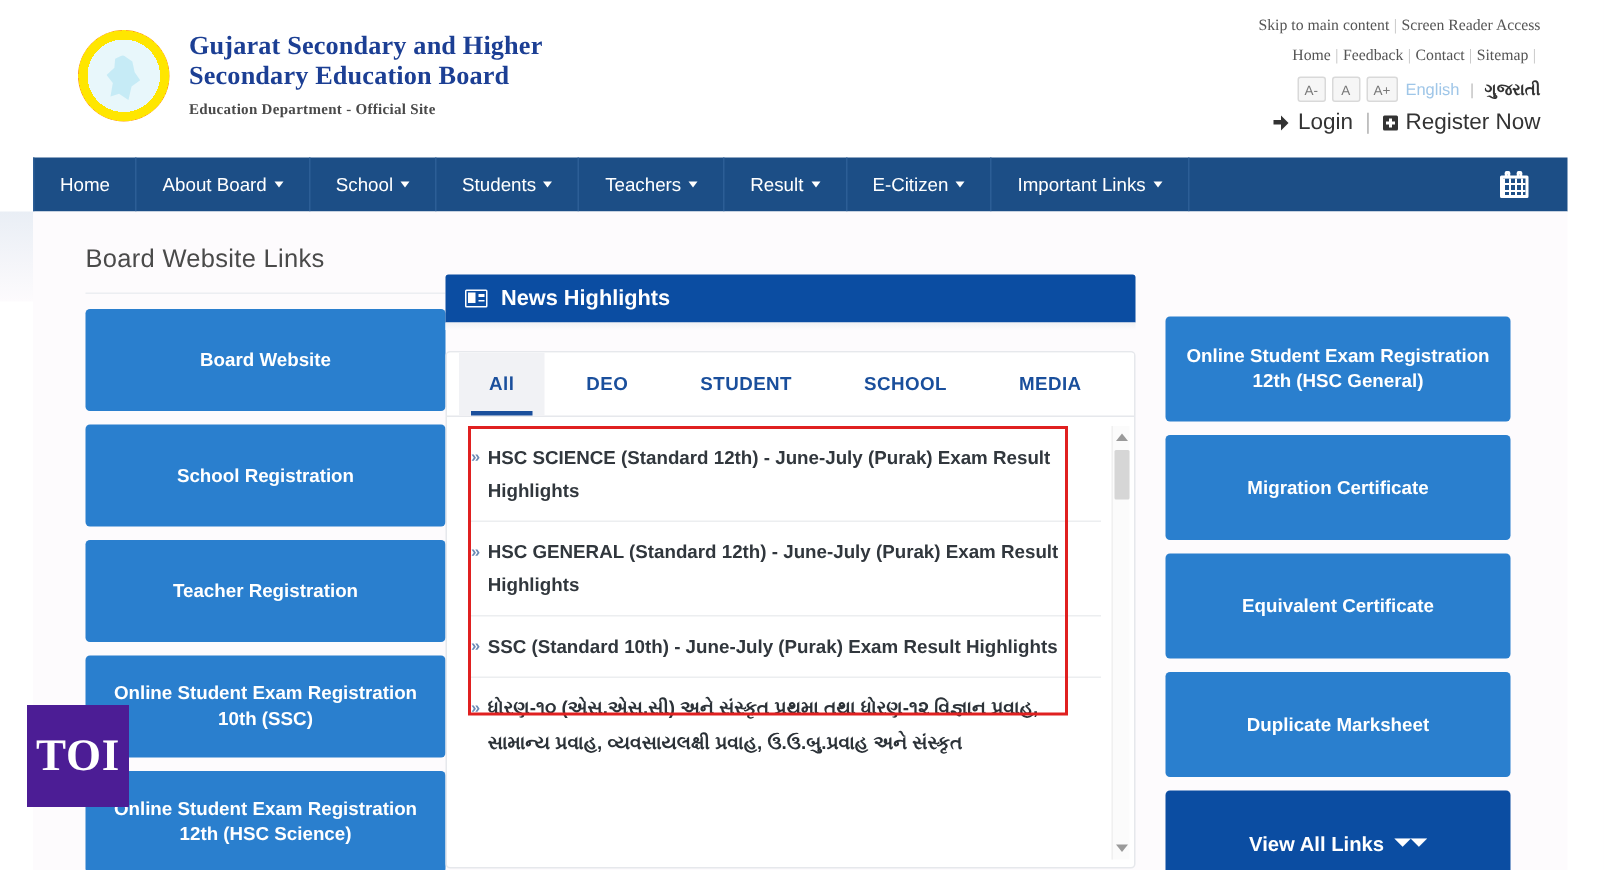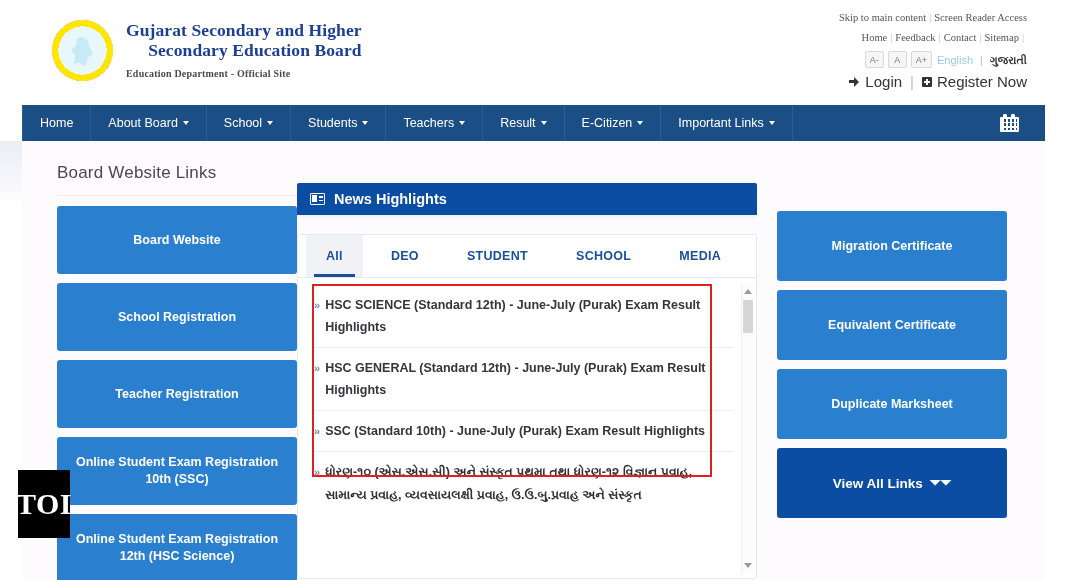--- a/index.html
+++ b/index.html
@@ -38,21 +38,20 @@
     width: 26px; height: 30px;
     background: #bfe9f5;
     clip-path: polygon(48% 0%, 72% 14%, 78% 38%, 92% 56%, 70% 70%, 62% 100%, 38% 86%, 16% 92%, 22% 62%, 6% 44%, 26% 28%, 28% 8%);
     opacity: .85;
   }
   .logo-text .l1 {
     font-family: "Liberation Serif", serif;
     font-weight: bold; font-size: 17.5px; line-height: 20px;
     color: #1c3f94; letter-spacing: .1px;
     white-space: nowrap;
-    text-align: right;
   }
   .logo-text .l2 {
     font-family: "Liberation Serif", serif;
     font-weight: bold; font-size: 10px; line-height: 13px;
     color: #4a4a4a; margin-top: 7px; letter-spacing: .2px;
   }
   
   .toplinks {
     position: absolute; right: 18px; top: 11px;
     text-align: right;
@@ -247,21 +246,21 @@
   .rightcol { position: absolute; left: 755px; top: 70px; width: 230px; }
   .rightcol .blue-btn { height: 70px; margin-bottom: 9px; }
   .viewall {
     background: #0b4da2; color: #fff; font-weight: bold; font-size: 13.5px;
     height: 70px; display: flex; align-items: center; justify-content: center; gap: 7px;
     border-radius: 3px;
   }
   
   .toi {
     position: absolute; left: 18px; top: 470px;
-    width: 52px; height: 68px; background: #000000;
+    width: 68px; height: 68px; background: #4c1d95;
     display: flex; align-items: center; justify-content: center;
     font-family: "Liberation Serif", serif;
     color: #ffffff; font-size: 30px; font-weight: bold; letter-spacing: .5px;
     z-index: 40;
   }
   .hairline-left {
     position:absolute; left: 0; top: 141px; width: 23px; height: 60px;
     background: linear-gradient(to bottom, #e9eef5, #fdfbfd);
   }
 </style>
@@ -424,20 +423,23 @@
         <div class="sbar">
           <span class="up"></span>
           <span class="thumb"></span>
           <span class="dn"></span>
         </div>
       </div>
     </div>
 
     <div class="rightcol">
       <div class="blue-btn">
+          <span>Online Student Exam Registration 12th (HSC General)</span>
+        </div>
+      <div class="blue-btn">
           <span>Migration Certificate</span>
         </div>
       <div class="blue-btn">
           <span>Equivalent Certificate</span>
         </div>
       <div class="blue-btn">
           <span>Duplicate Marksheet</span>
         </div>
       <div class="viewall">
         <span>View All Links</span>

